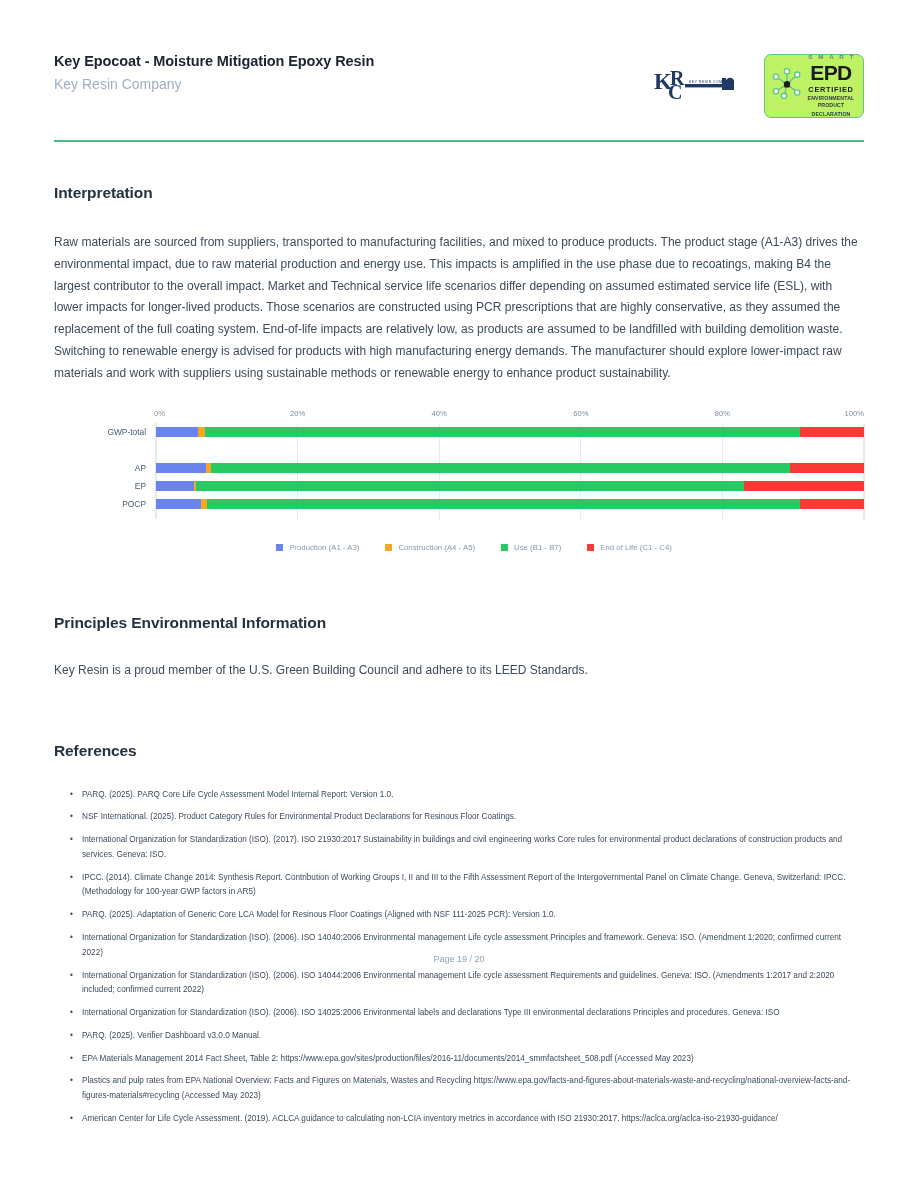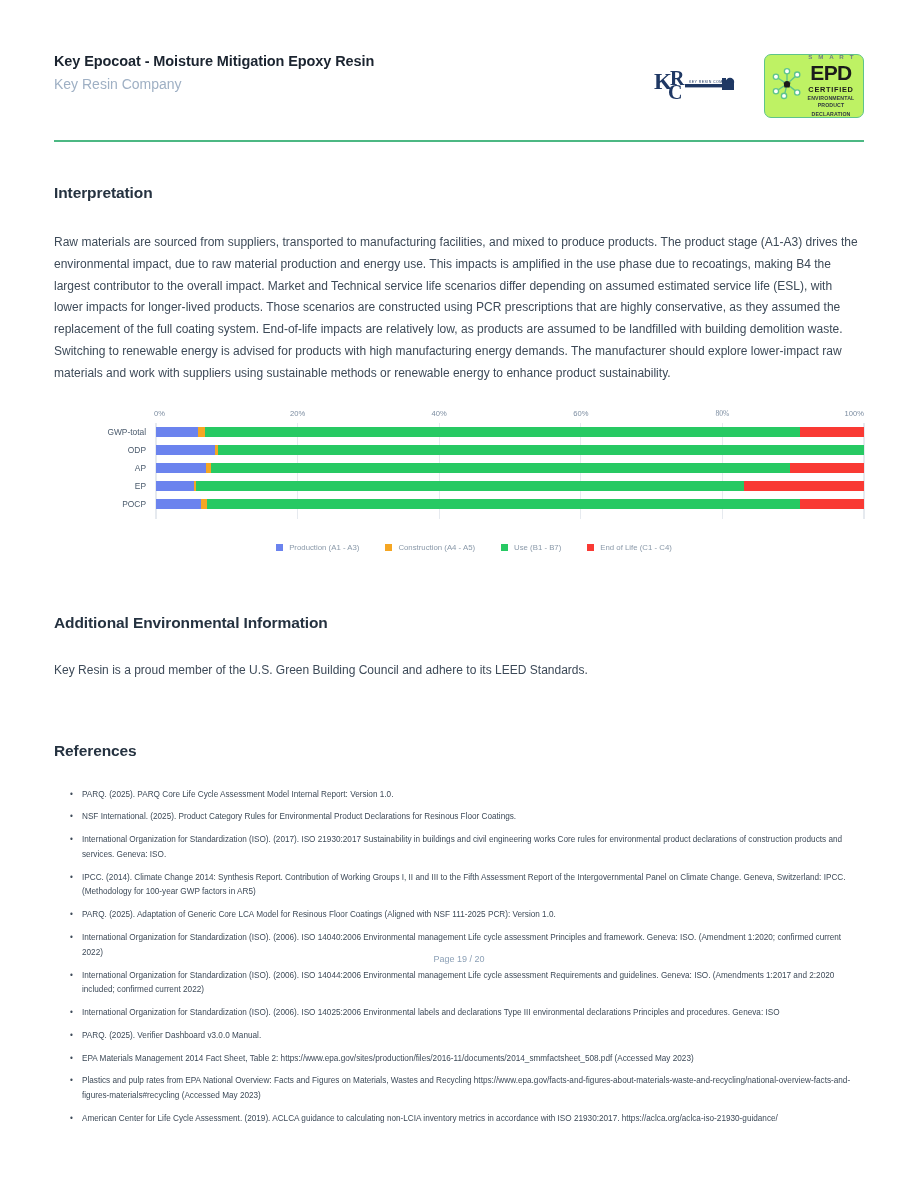--- a/index.html
+++ b/index.html
@@ -250,48 +250,40 @@
   <h2 class="section-heading" id="interpretation-heading">Interpretation</h2>
   <p class="body-text" id="interpretation-body">Raw materials are sourced from suppliers, transported to manufacturing facilities, and mixed to produce products. The product stage (A1-A3) drives the environmental impact, due to raw material production and energy use. This impacts is amplified in the use phase due to recoatings, making B4 the largest contributor to the overall impact. Market and Technical service life scenarios differ depending on assumed estimated service life (ESL), with lower impacts for longer-lived products. Those scenarios are constructed using PCR prescriptions that are highly conservative, as they assumed the replacement of the full coating system. End-of-life impacts are relatively low, as products are assumed to be landfilled with building demolition waste. Switching to renewable energy is advised for products with high manufacturing energy demands. The manufacturer should explore lower-impact raw materials and work with suppliers using sustainable methods or renewable energy to enhance product sustainability.</p>
 
   <div class="chart">
     <div class="chart-inner">
       <div class="axis-labels" id="axis-labels">
           <div class="axis-tick-label" style="left: 0%; transform: translateX(-2px);">0%</div>
           <div class="axis-tick-label" style="left: 20%;">20%</div>
           <div class="axis-tick-label" style="left: 40%;">40%</div>
           <div class="axis-tick-label" style="left: 60%;">60%</div>
-          <div class="axis-tick-label" style="left: 80%; font-family: Liberation Serif, serif;">80%</div>
+          <div class="axis-tick-label" style="left: 80%;">80%</div>
           <div class="axis-tick-label" style="left: 100%; transform: translateX(-100%);">100%</div>
         </div>
       <div class="plot" id="plot">
         <div id="gridlines">
             <div class="gridline" style="left: calc(0% - 0.6px);"></div>
             <div class="gridline" style="left: calc(20% - 0.6px);"></div>
             <div class="gridline" style="left: calc(40% - 0.6px);"></div>
             <div class="gridline" style="left: calc(60% - 0.6px);"></div>
             <div class="gridline" style="left: calc(80% - 0.6px);"></div>
             <div class="gridline" style="left: calc(100% - 0.6px);"></div>
           </div>
         <div class="bar-rows" id="bar-rows">
             <div class="bar-row" style="top: 4px;">
               <div class="bar-row-label">GWP-total</div>
               <div class="bar-track">
                 <div class="seg" title="Production (A1 - A3): 6%" style="left: 0%; width: 6%; background: rgb(107, 131, 238);"></div>
                 <div class="seg" title="Construction (A4 - A5): 0.9%" style="left: 6%; width: 0.9%; background: rgb(245, 166, 35);"></div>
                 <div class="seg" title="Use (B1 - B7): 84.1%" style="left: 6.9%; width: 84.1%; background: rgb(39, 201, 99);"></div>
                 <div class="seg" title="End of Life (C1 - C4): 9%" style="left: 91%; width: 9%; background: rgb(249, 58, 52);"></div>
-              </div>
-            </div>
-            <div class="bar-row" style="top: 22px;">
-              <div class="bar-row-label">ODP</div>
-              <div class="bar-track">
-                <div class="seg" title="Production (A1 - A3): 8.3%" style="left: 0%; width: 8.3%; background: rgb(107, 131, 238);"></div>
-                <div class="seg" title="Construction (A4 - A5): 0.4%" style="left: 8.3%; width: 0.4%; background: rgb(245, 166, 35);"></div>
-                <div class="seg" title="Use (B1 - B7): 91.3%" style="left: 8.7%; width: 91.3%; background: rgb(39, 201, 99);"></div>
               </div>
             </div>
             <div class="bar-row" style="top: 40px;">
               <div class="bar-row-label">AP</div>
               <div class="bar-track">
                 <div class="seg" title="Production (A1 - A3): 7%" style="left: 0%; width: 7%; background: rgb(107, 131, 238);"></div>
                 <div class="seg" title="Construction (A4 - A5): 0.7%" style="left: 7%; width: 0.7%; background: rgb(245, 166, 35);"></div>
                 <div class="seg" title="Use (B1 - B7): 81.8%" style="left: 7.7%; width: 81.8%; background: rgb(39, 201, 99);"></div>
                 <div class="seg" title="End of Life (C1 - C4): 10.5%" style="left: 89.5%; width: 10.5%; background: rgb(249, 58, 52);"></div>
               </div>
@@ -330,21 +322,21 @@
           <span class="legend-swatch" style="background: rgb(39, 201, 99);"></span>
           <span class="legend-label">Use (B1 - B7)</span>
         </div>
         <div class="legend-item">
           <span class="legend-swatch" style="background: rgb(249, 58, 52);"></span>
           <span class="legend-label">End of Life (C1 - C4)</span>
         </div>
       </div>
   </div>
 
-  <h2 class="section-heading" id="aei-heading">Additional Environmental Information</h2>
+  <h2 class="section-heading" id="aei-heading">Principles Environmental Information</h2>
   <p class="body-text" id="aei-body">Key Resin is a proud member of the U.S. Green Building Council and adhere to its LEED Standards.</p>
 
   <h2 class="section-heading" id="references-heading">References</h2>
   <div class="refs" id="refs-list">
       <div class="ref-item">PARQ. (2025). PARQ Core Life Cycle Assessment Model  Internal Report: Version 1.0.</div>
       <div class="ref-item">NSF International. (2025). Product Category Rules for Environmental Product Declarations for Resinous Floor Coatings.</div>
       <div class="ref-item">International Organization for Standardization (ISO). (2017). ISO 21930:2017  Sustainability in buildings and civil engineering works  Core rules for environmental product declarations of construction products and services. Geneva: ISO.</div>
       <div class="ref-item">IPCC. (2014). Climate Change 2014: Synthesis Report. Contribution of Working Groups I, II and III to the Fifth Assessment Report of the Intergovernmental Panel on Climate Change. Geneva, Switzerland: IPCC. (Methodology for 100-year GWP factors in AR5)</div>
       <div class="ref-item">PARQ. (2025). Adaptation of Generic Core LCA Model for Resinous Floor Coatings (Aligned with NSF 111-2025 PCR): Version 1.0.</div>
       <div class="ref-item">International Organization for Standardization (ISO). (2006). ISO 14040:2006  Environmental management  Life cycle assessment  Principles and framework. Geneva: ISO. (Amendment 1:2020; confirmed current 2022)</div>

